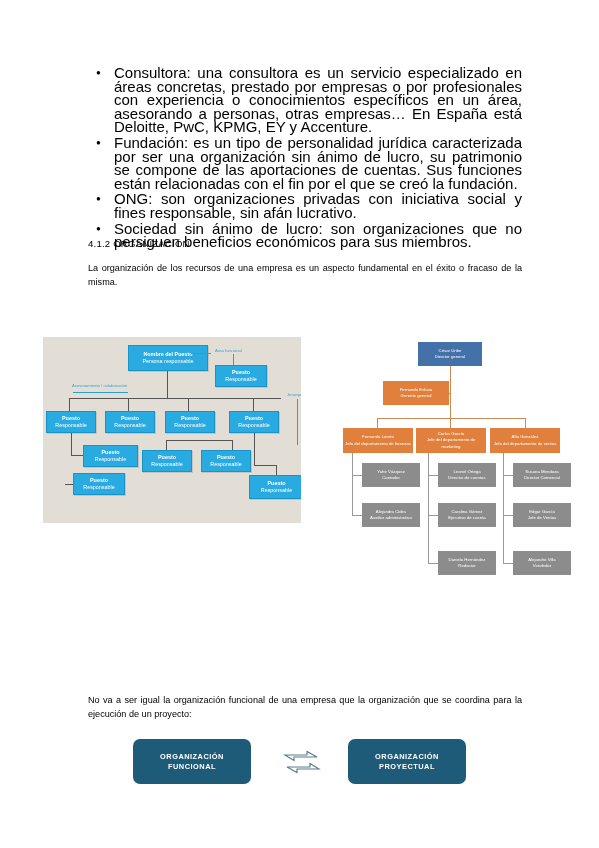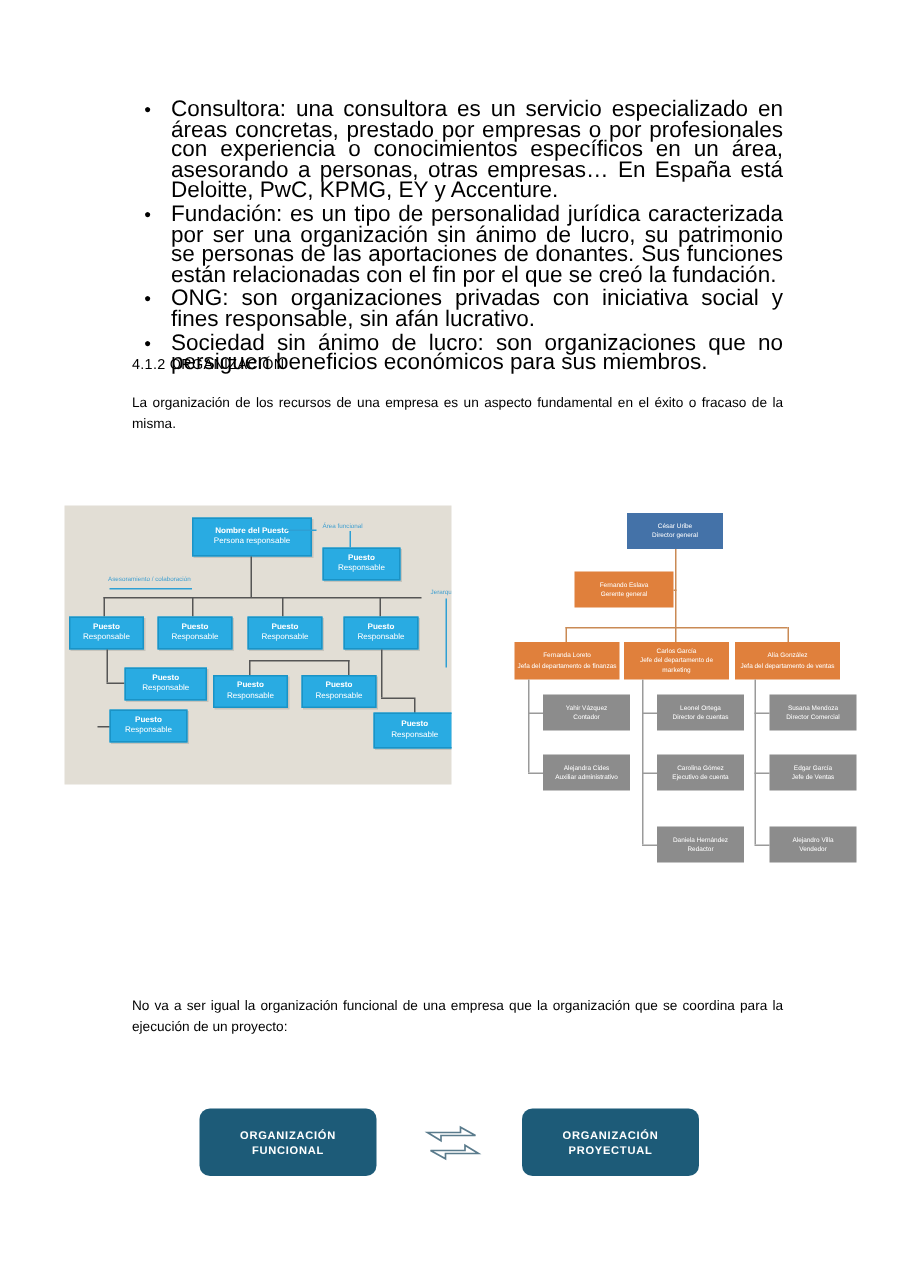--- a/index.html
+++ b/index.html
@@ -19,21 +19,21 @@
   }
   .heading{
     position:absolute;left:88px;top:238px;font-size:9.6px;letter-spacing:.2px;
   }
   .para{
     position:absolute;left:88px;width:434px;font-size:9.1px;line-height:13.6px;text-align:justify;
   }
   .p1{top:262px;}
   .p2{top:296px;}
   .p3{top:628px;}
-  .p4{top:664px;}
+  .p4{top:694px;}
 
   
   .org-left{
     position:absolute;left:43px;top:337px;width:258px;height:186px;
     background:#e2ded5;overflow:hidden;
   }
   .lbox{
     position:absolute;background:#29ABE2;color:#ffffff;
     border:1px solid #1a93c6;
     display:flex;flex-direction:column;align-items:center;justify-content:center;
@@ -78,21 +78,21 @@
 
 <div class="page">
 
   <div class="bullets">
     <div class="bullet">
       <span class="dot">●</span>
       <span class="btext">Consultora: una consultora es un servicio especializado en áreas concretas, prestado por empresas o por profesionales con experiencia o conocimientos específicos en un área, asesorando a personas, otras empresas… En España está Deloitte, PwC, KPMG, EY y Accenture.</span>
     </div>
     <div class="bullet">
       <span class="dot">●</span>
-      <span class="btext">Fundación: es un tipo de personalidad jurídica caracterizada por ser una organización sin ánimo de lucro, su patrimonio se personas de las aportaciones de donantes. Sus funciones están relacionadas con el fin por el que se creó la fundación.</span>
+      <span class="btext">Fundación: es un tipo de personalidad jurídica caracterizada por ser una organización sin ánimo de lucro, su patrimonio se compone de las aportaciones de cuentas. Sus funciones están relacionadas con el fin por el que se creó la fundación.</span>
     </div>
     <div class="bullet">
       <span class="dot">●</span>
       <span class="btext">ONG: son organizaciones privadas con iniciativa social y fines responsable, sin afán lucrativo.</span>
     </div>
     <div class="bullet">
       <span class="dot">●</span>
       <span class="btext">Sociedad sin ánimo de lucro: son organizaciones que no persiguen beneficios económicos para sus miembros.</span>
     </div>
   </div>

